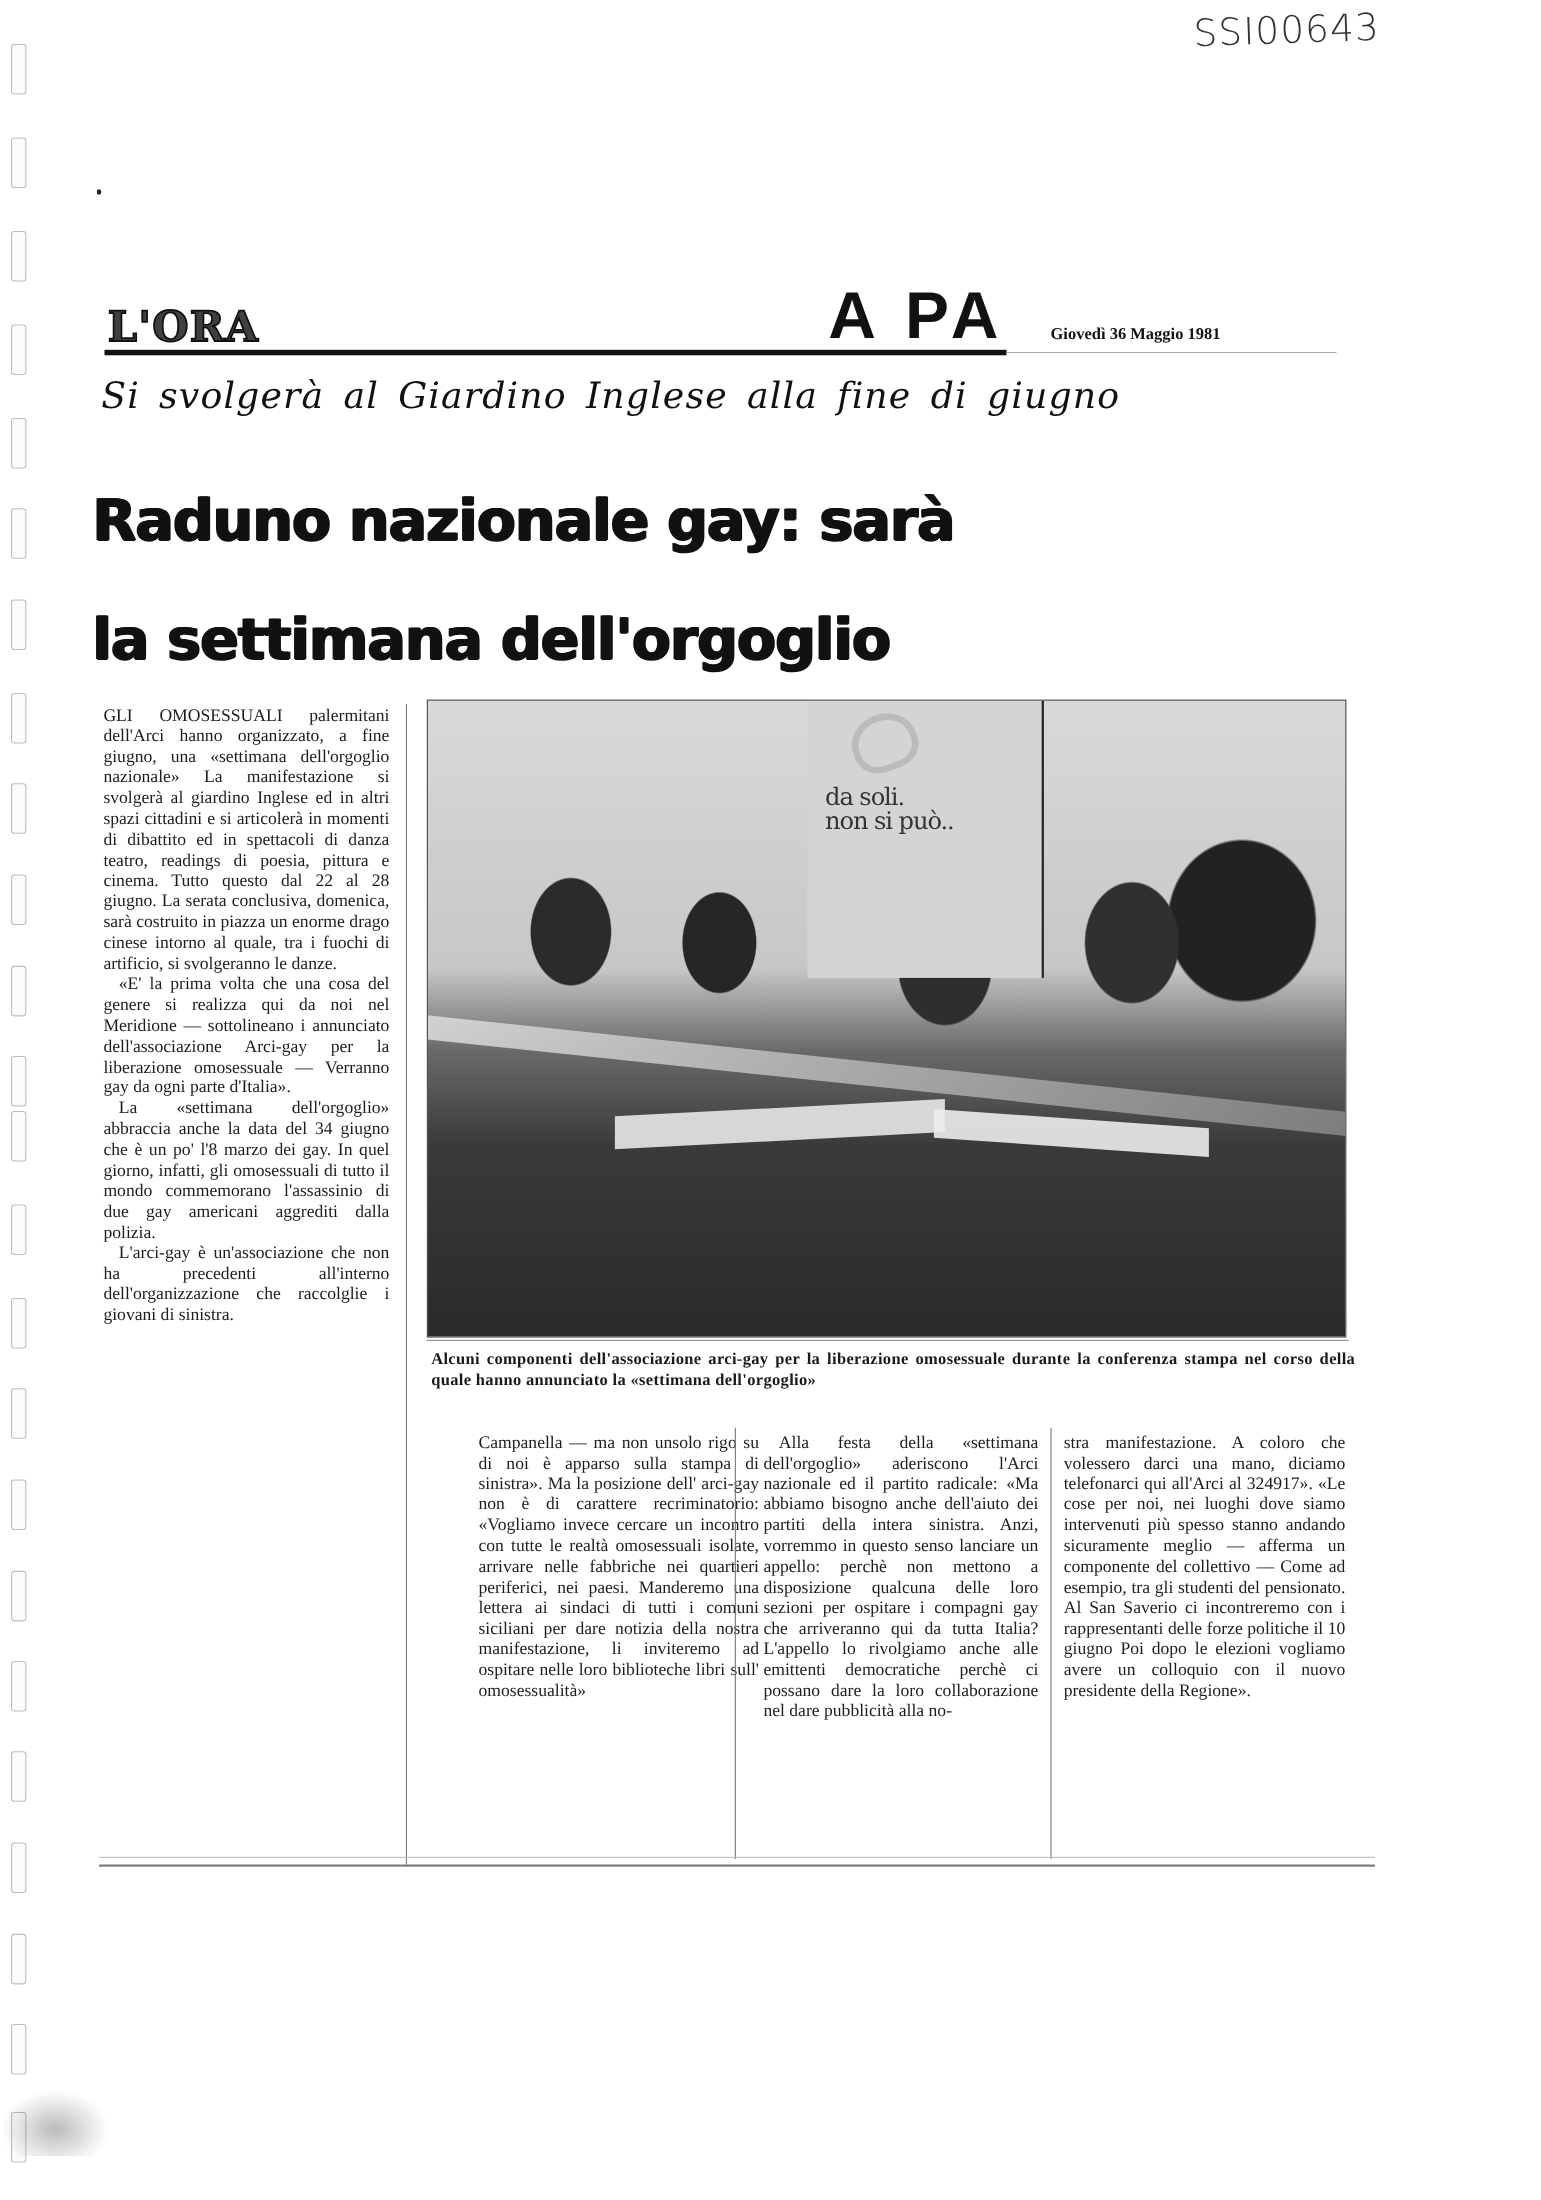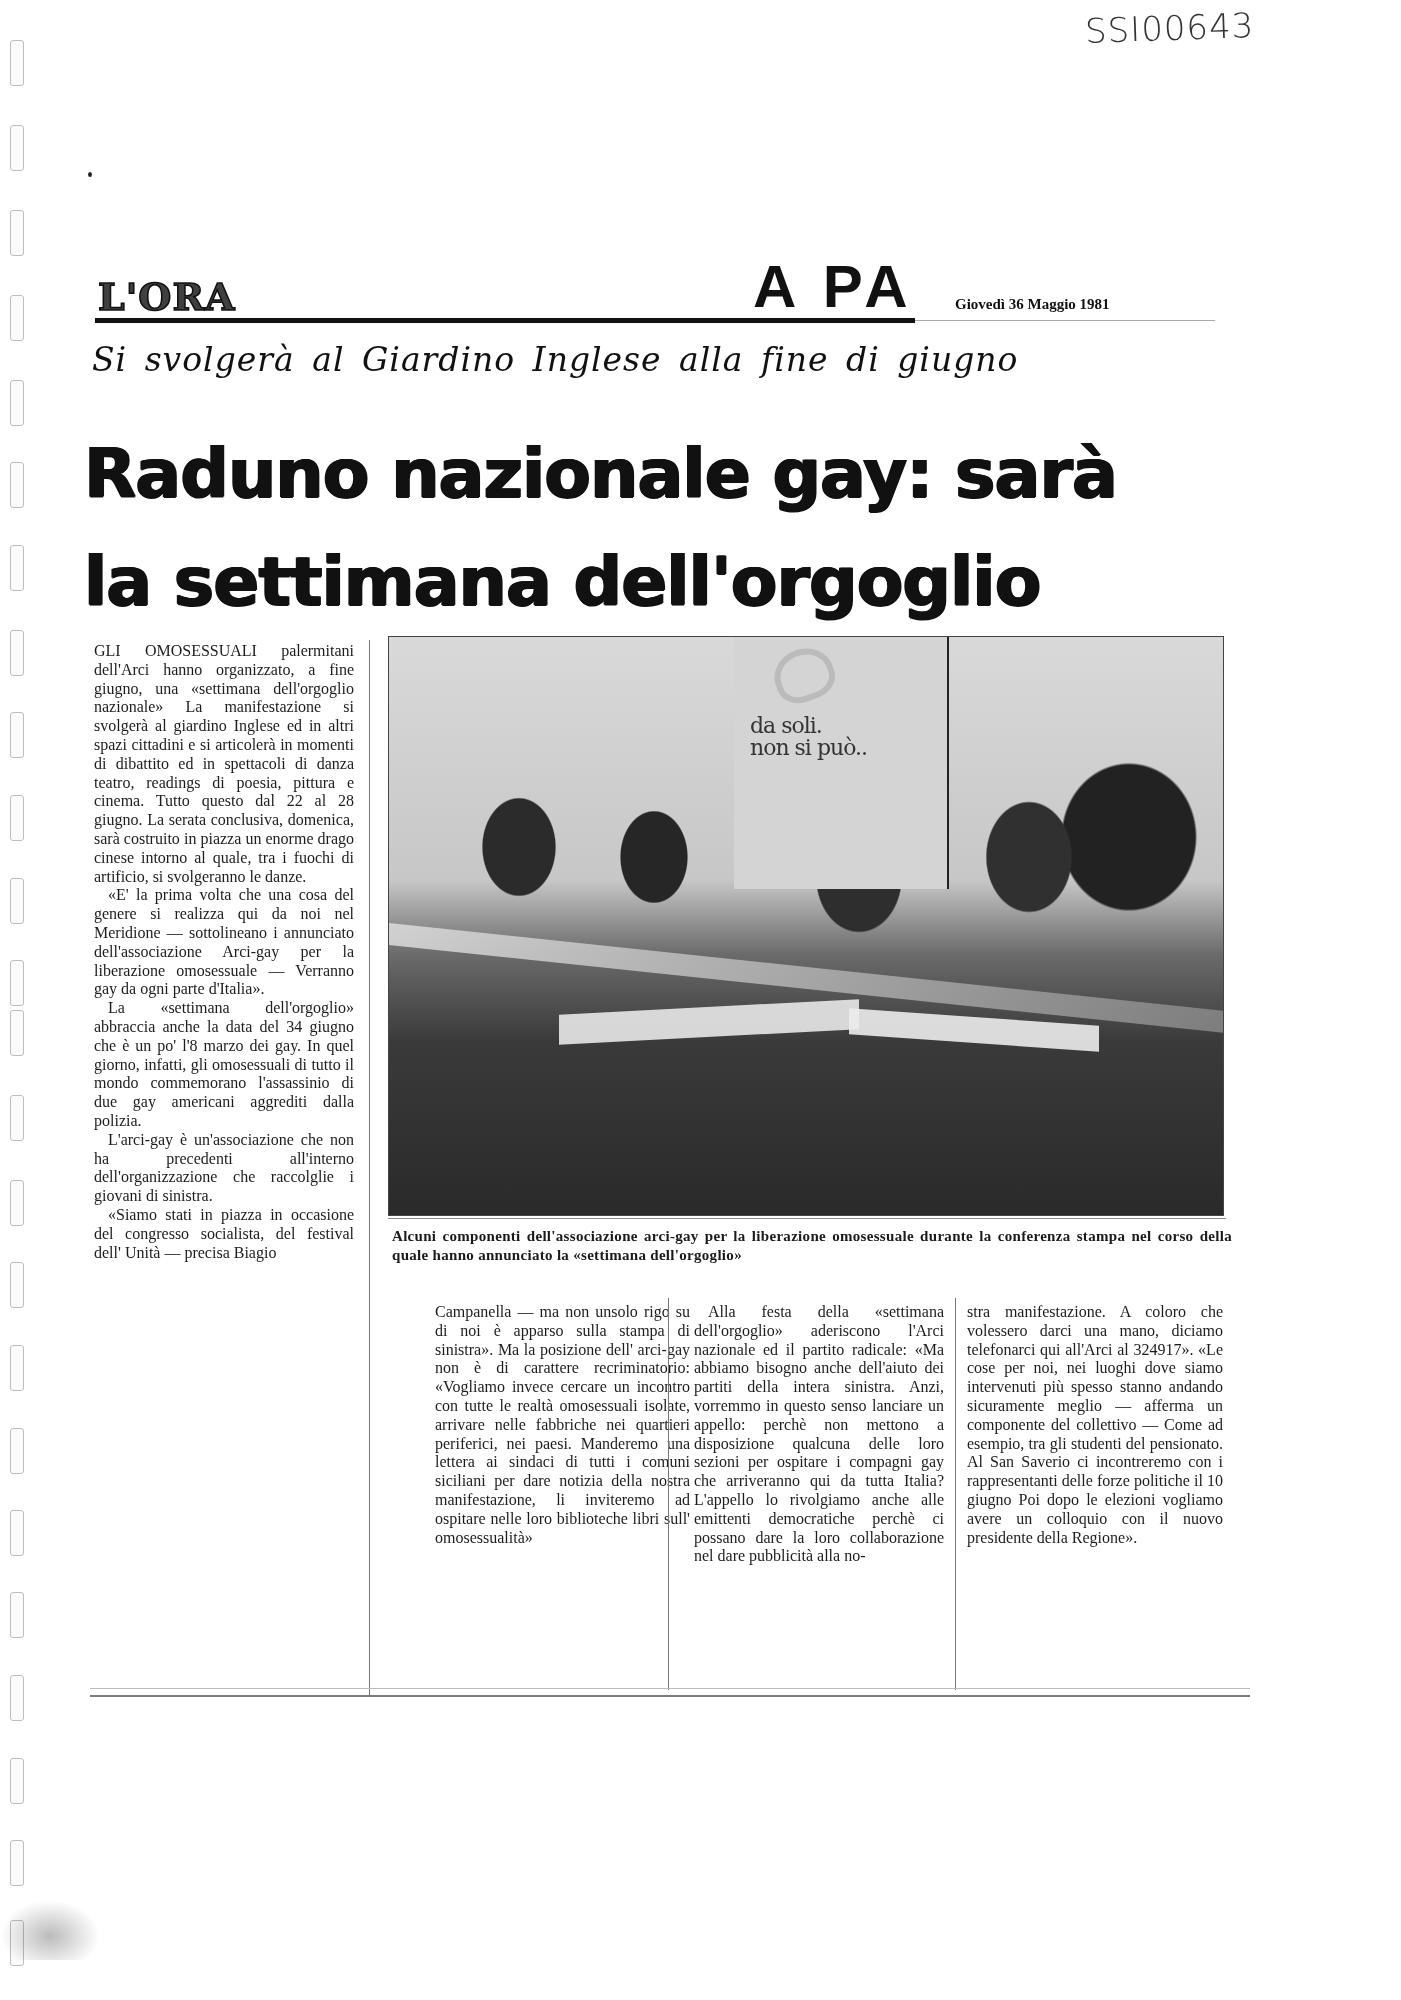--- a/index.html
+++ b/index.html
@@ -35,21 +35,21 @@
     .mast-rule { position: absolute; left: 0; top: 66px; width: 820px; height: 5px; background: #111; }
     .mast-rule2 { position: absolute; left: 820px; top: 68px; width: 300px; height: 1px; background: #aaa; }
 
     .kicker {
       position: absolute; left: 92px; top: 340px;
       font-family: "DejaVu Serif", serif; font-style: italic; font-size: 33px; color: #111;
       letter-spacing: 1px; word-spacing: 6px;
     }
     .headline {
       position: absolute; left: 84px; top: 420px; width: 1100px;
-      font-family: "DejaVu Sans", sans-serif; font-weight: 900; font-size: 68px;
+      font-family: "DejaVu Sans", sans-serif; font-weight: 900; font-size: 52px;
       line-height: 108px; color: #111; letter-spacing: -1px;
       text-shadow: 1px 0 0 #111, -1px 0 0 #111, 0 1px 0 #111;
     }
 
     .col {
       position: absolute; font-family: "Liberation Serif", serif; font-size: 16px;
       line-height: 18.8px; color: #1c1c1c; text-align: justify; hyphens: auto;
     }
     .col p { text-indent: 14px; }
     .col p.first { text-indent: 0; }
@@ -160,21 +160,20 @@
 <div class="headline">
   <div>Raduno nazionale gay: sarà</div>
   <div>la settimana dell'orgoglio</div>
 </div>
 
 <div class="col col-1">
   <p class="first">GLI OMOSESSUALI palermitani dell'Arci hanno organizzato, a fine giugno, una «settimana dell'orgoglio nazionale» La manifestazione si svolgerà al giardino Inglese ed in altri spazi cittadini e si articolerà in momenti di dibattito ed in spettacoli di danza teatro, readings di poesia, pittura e cinema. Tutto questo dal 22 al 28 giugno. La serata conclusiva, domenica, sarà costruito in piazza un enorme drago cinese intorno al quale, tra i fuochi di artificio, si svolgeranno le danze.</p>
   <p>«E' la prima volta che una cosa del genere si realizza qui da noi nel Meridione — sottolineano i annunciato dell'associazione Arci-gay per la liberazione omosessuale — Verranno gay da ogni parte d'Italia».</p>
   <p>La «settimana dell'orgoglio» abbraccia anche la data del 34 giugno che è un po' l'8 marzo dei gay. In quel giorno, infatti, gli omosessuali di tutto il mondo commemorano l'assassinio di due gay americani aggrediti dalla polizia.</p>
   <p>L'arci-gay è un'associazione che non ha precedenti all'interno dell'organizzazione che raccolglie i giovani di sinistra.</p>
-  <p>«Siamo stati in piazza in occasione del congresso socialista, del festival dell' Unità — precisa Biagio</p>
 </div>
 <div class="col-divider" style="left:369px;top:640px;height:1055px"></div>
 
 <div class="photo">
   <div class="poster">
     <div class="poster-symbol"></div>
     <div class="poster-text">da soli.
 non si può..</div>
   </div>
   <div class="table-top"></div>

